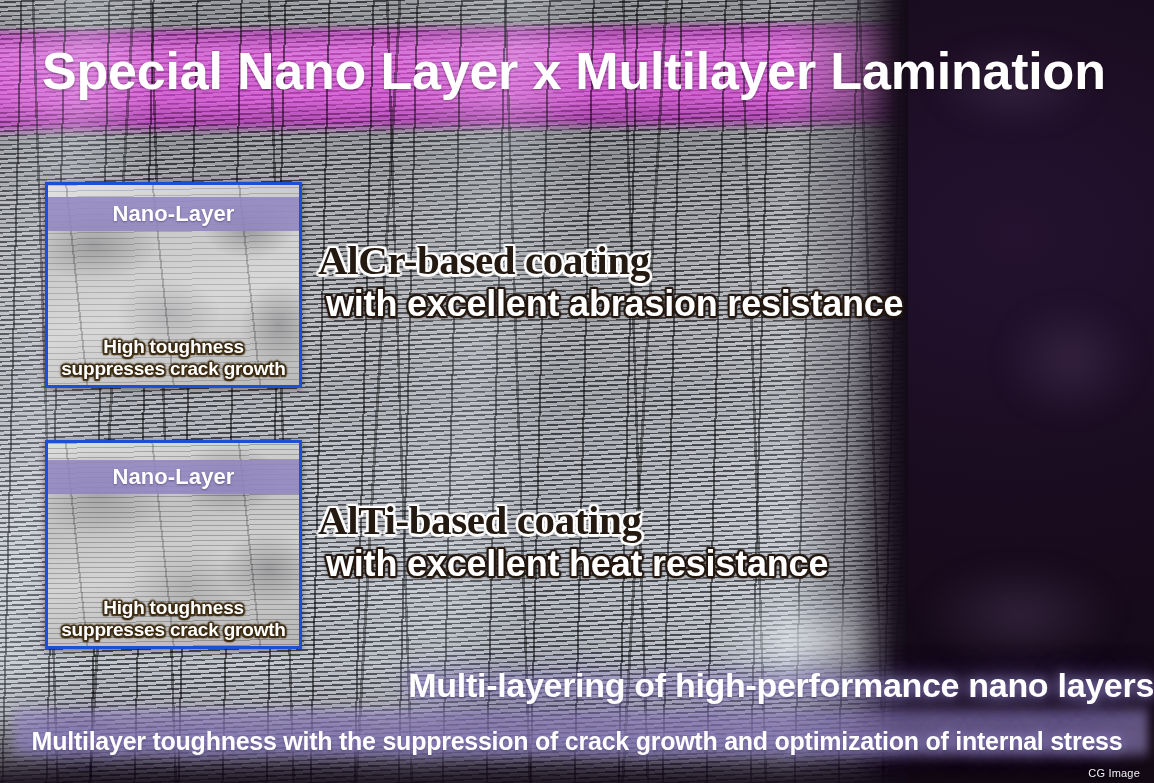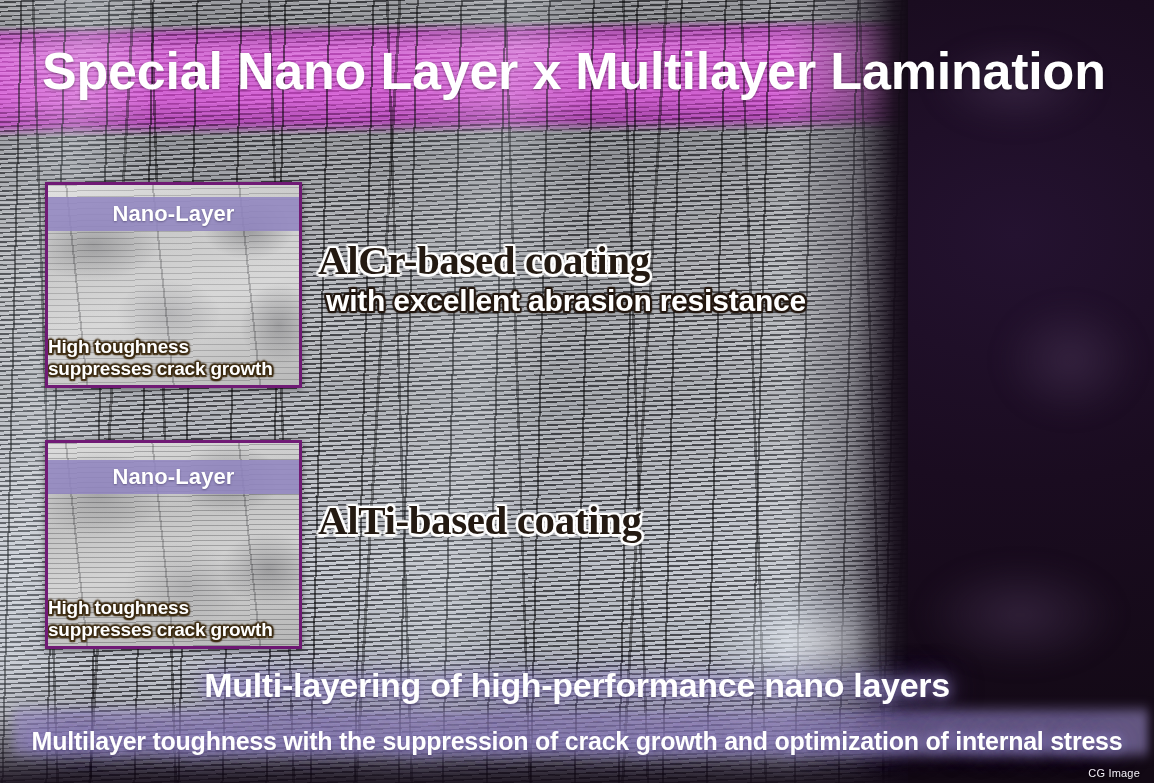--- a/index.html
+++ b/index.html
@@ -223,21 +223,21 @@
     line-height: 1.05;
     text-shadow: 0 1px 3px rgba(0,0,0,0.35);
     white-space: nowrap;
   }
 
   
   .panel {
     position: absolute;
     left: 45px;
     width: 257px;
-    border: 3px solid #701a75;
+    border: 3px solid #1d4ed8;
     box-sizing: border-box;
     overflow: hidden;
     background: #b9b9b9;
     box-shadow: 0 1px 6px rgba(0,0,0,0.45);
   }
   .panel-1 { top: 182px; height: 206px; }
   .panel-2 { top: 440px; height: 209px; }
 
   .panel-tex {
     position: absolute;
@@ -302,21 +302,21 @@
     font-weight: 700;
     letter-spacing: 0.1px;
     text-shadow: 0 1px 2px rgba(40,30,70,0.45);
   }
 
   .panel-caption {
     position: absolute;
     left: 0;
     right: 0;
     bottom: 6px;
-    text-align: left;
+    text-align: center;
     color: #ffffff;
     font-size: 19px;
     font-weight: 700;
     line-height: 1.12;
     letter-spacing: -0.2px;
     text-shadow:
       -2px 0 2px #3a2a12, 2px 0 2px #3a2a12,
       0 -2px 2px #3a2a12, 0 2px 2px #3a2a12,
       -1.5px -1.5px 1px #4a3516, 1.5px 1.5px 1px #4a3516,
       1.5px -1.5px 1px #4a3516, -1.5px 1.5px 1px #4a3516;
@@ -337,21 +337,21 @@
       -2.5px 0 1px #ffffff, 2.5px 0 1px #ffffff,
       0 -2.5px 1px #ffffff, 0 2.5px 1px #ffffff,
       -2px -2px 1px #ffffff, 2px 2px 1px #ffffff,
       2px -2px 1px #ffffff, -2px 2px 1px #ffffff,
       0 3px 7px rgba(0,0,0,0.40);
     white-space: nowrap;
     font-family: Liberation Serif, serif;
   }
   .callout-sub {
     margin-top: 2px;
-    font-size: 30px;
+    font-size: 36px;
     font-weight: 700;
     color: #ffffff;
     letter-spacing: -0.2px;
     line-height: 1.12;
     text-shadow:
       -2.2px 0 1px #23170f, 2.2px 0 1px #23170f,
       0 -2.2px 1px #23170f, 0 2.2px 1px #23170f,
       -1.6px -1.6px 1px #23170f, 1.6px 1.6px 1px #23170f,
       1.6px -1.6px 1px #23170f, -1.6px 1.6px 1px #23170f,
       0 2px 6px rgba(0,0,0,0.45);
@@ -370,21 +370,21 @@
       rgba(150,136,196,0.0) 0%,
       rgba(152,138,198,0.62) 22%,
       rgba(150,136,196,0.62) 78%,
       rgba(150,136,196,0.0) 100%);
     filter: blur(5px);
   }
   .summary-1 {
     position: absolute;
     left: 0; right: 0;
     top: 666px;
-    text-align: center;
+    text-align: right;
     font-size: 34px;
     font-weight: 700;
     color: #ffffff;
     letter-spacing: -0.3px;
     text-shadow:
       0 0 12px rgba(150,136,200,0.95),
       0 0 22px rgba(130,116,186,0.85),
       0 0 34px rgba(120,104,180,0.6),
       0 2px 3px rgba(30,20,46,0.55);
   }
@@ -465,20 +465,21 @@
     </div>
   </div>
 
   <div class="callout callout-1">
     <div class="callout-head">AlCr-based coating</div>
     <div class="callout-sub">with excellent abrasion resistance</div>
   </div>
 
   <div class="callout callout-2">
     <div class="callout-head">AlTi-based coating</div>
+    <div class="callout-sub">with excellent heat resistance</div>
   </div>
 
   <div class="summary-band"></div>
   <div class="summary-1">Multi-layering of high-performance nano layers</div>
   <div class="summary-2">Multilayer toughness with the suppression of crack growth and optimization of internal stress</div>
 
   <div class="credit">CG Image</div>
 
 </div>
 

